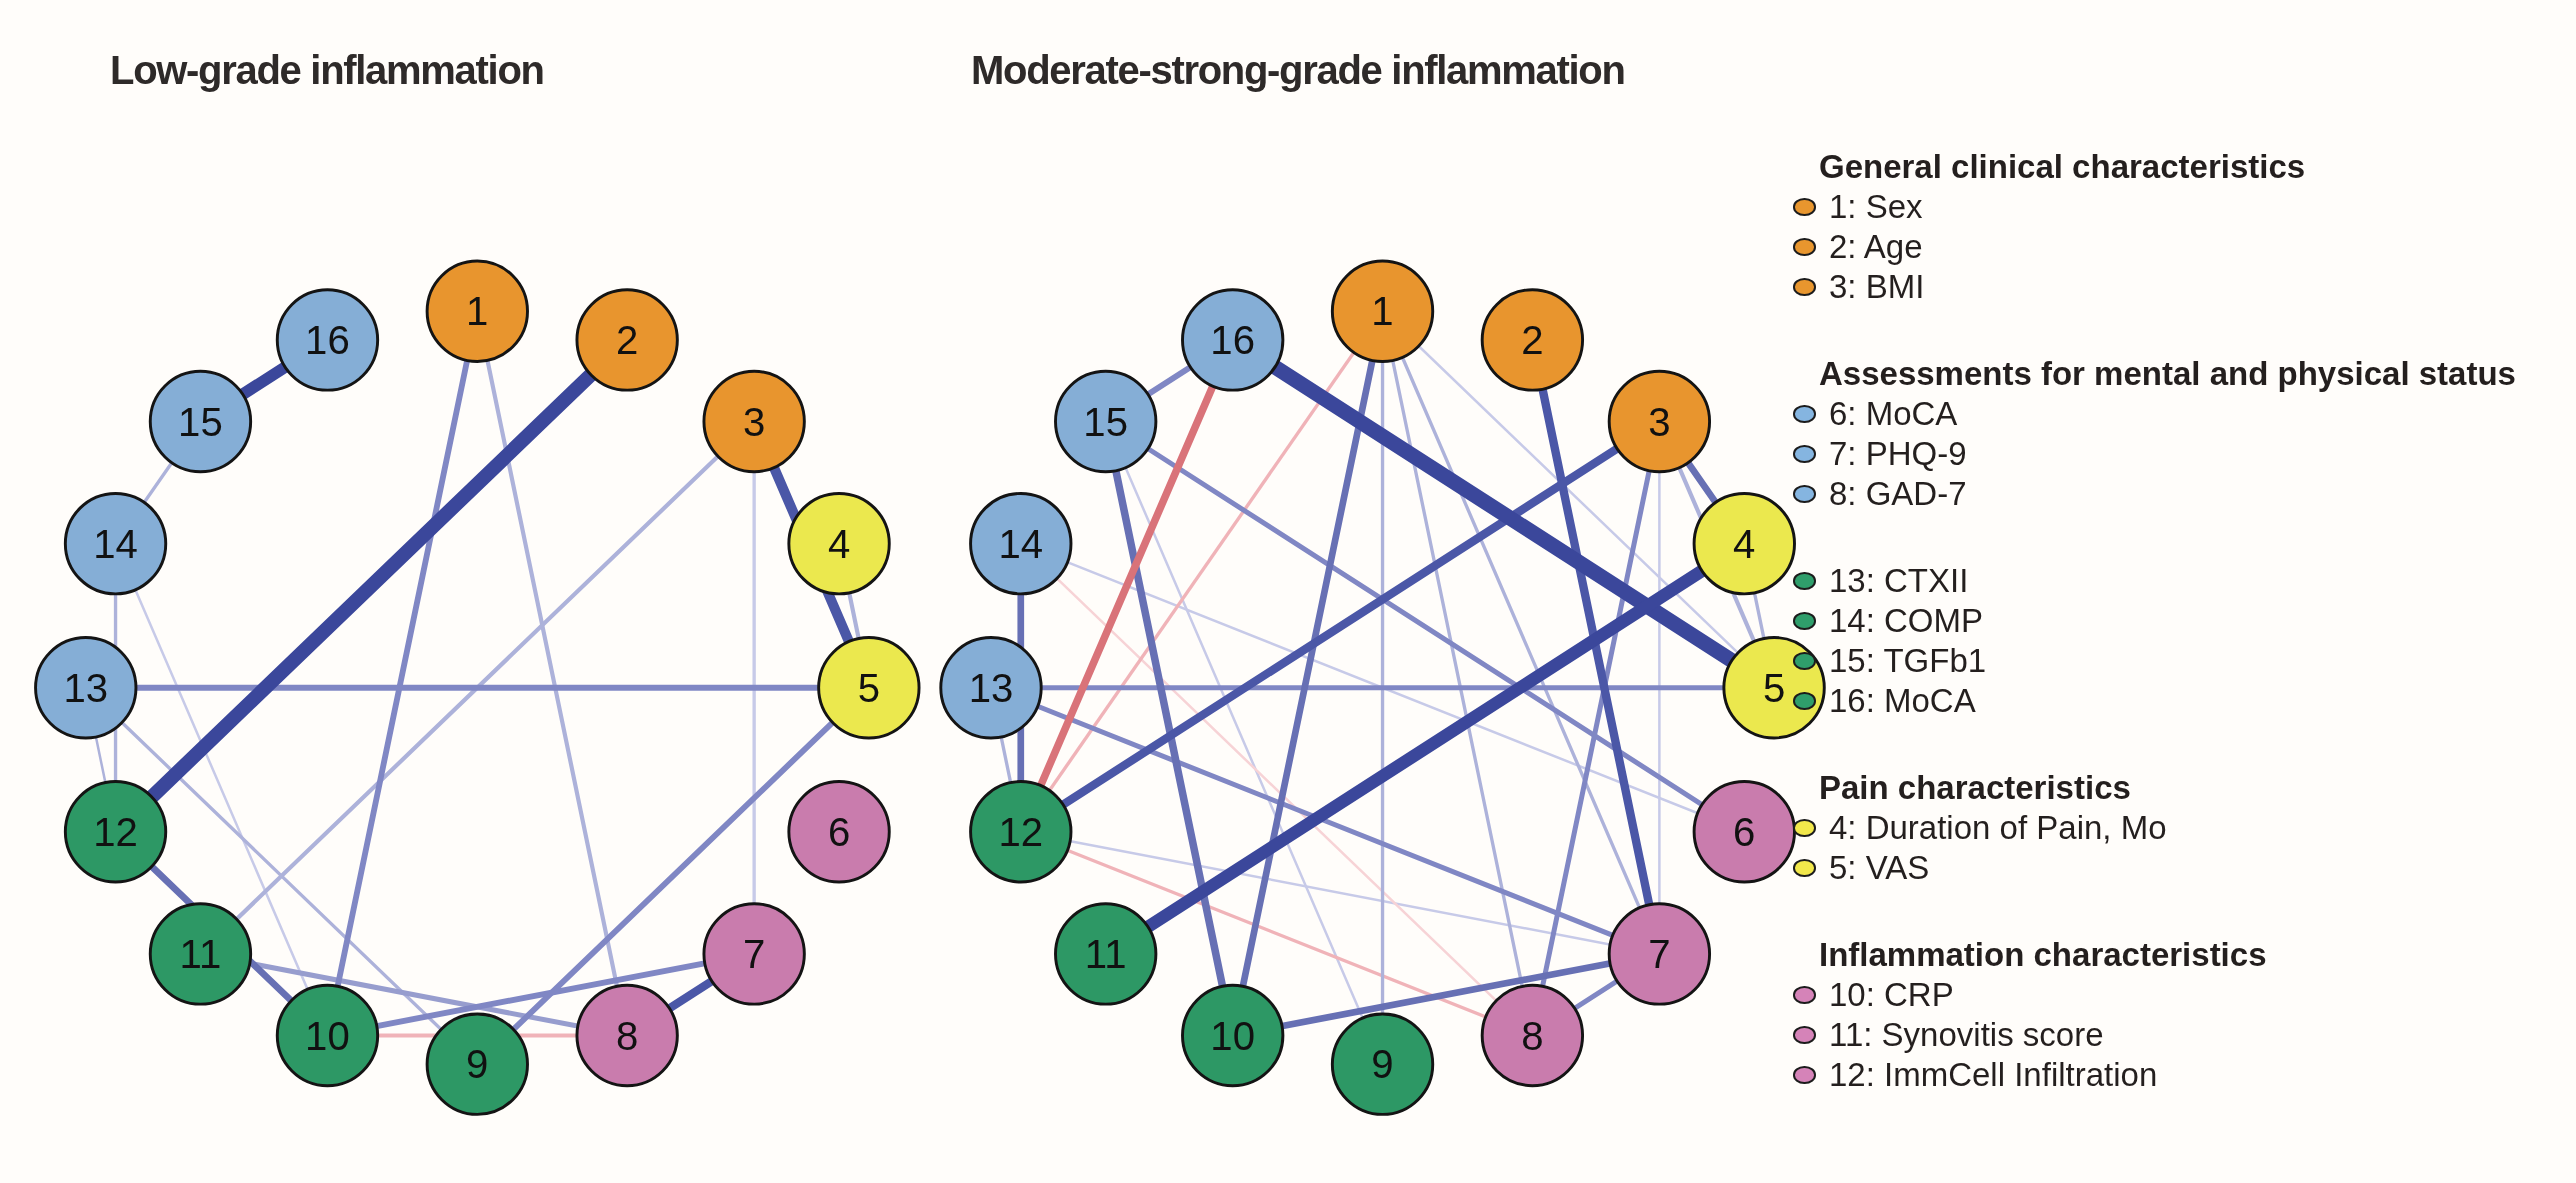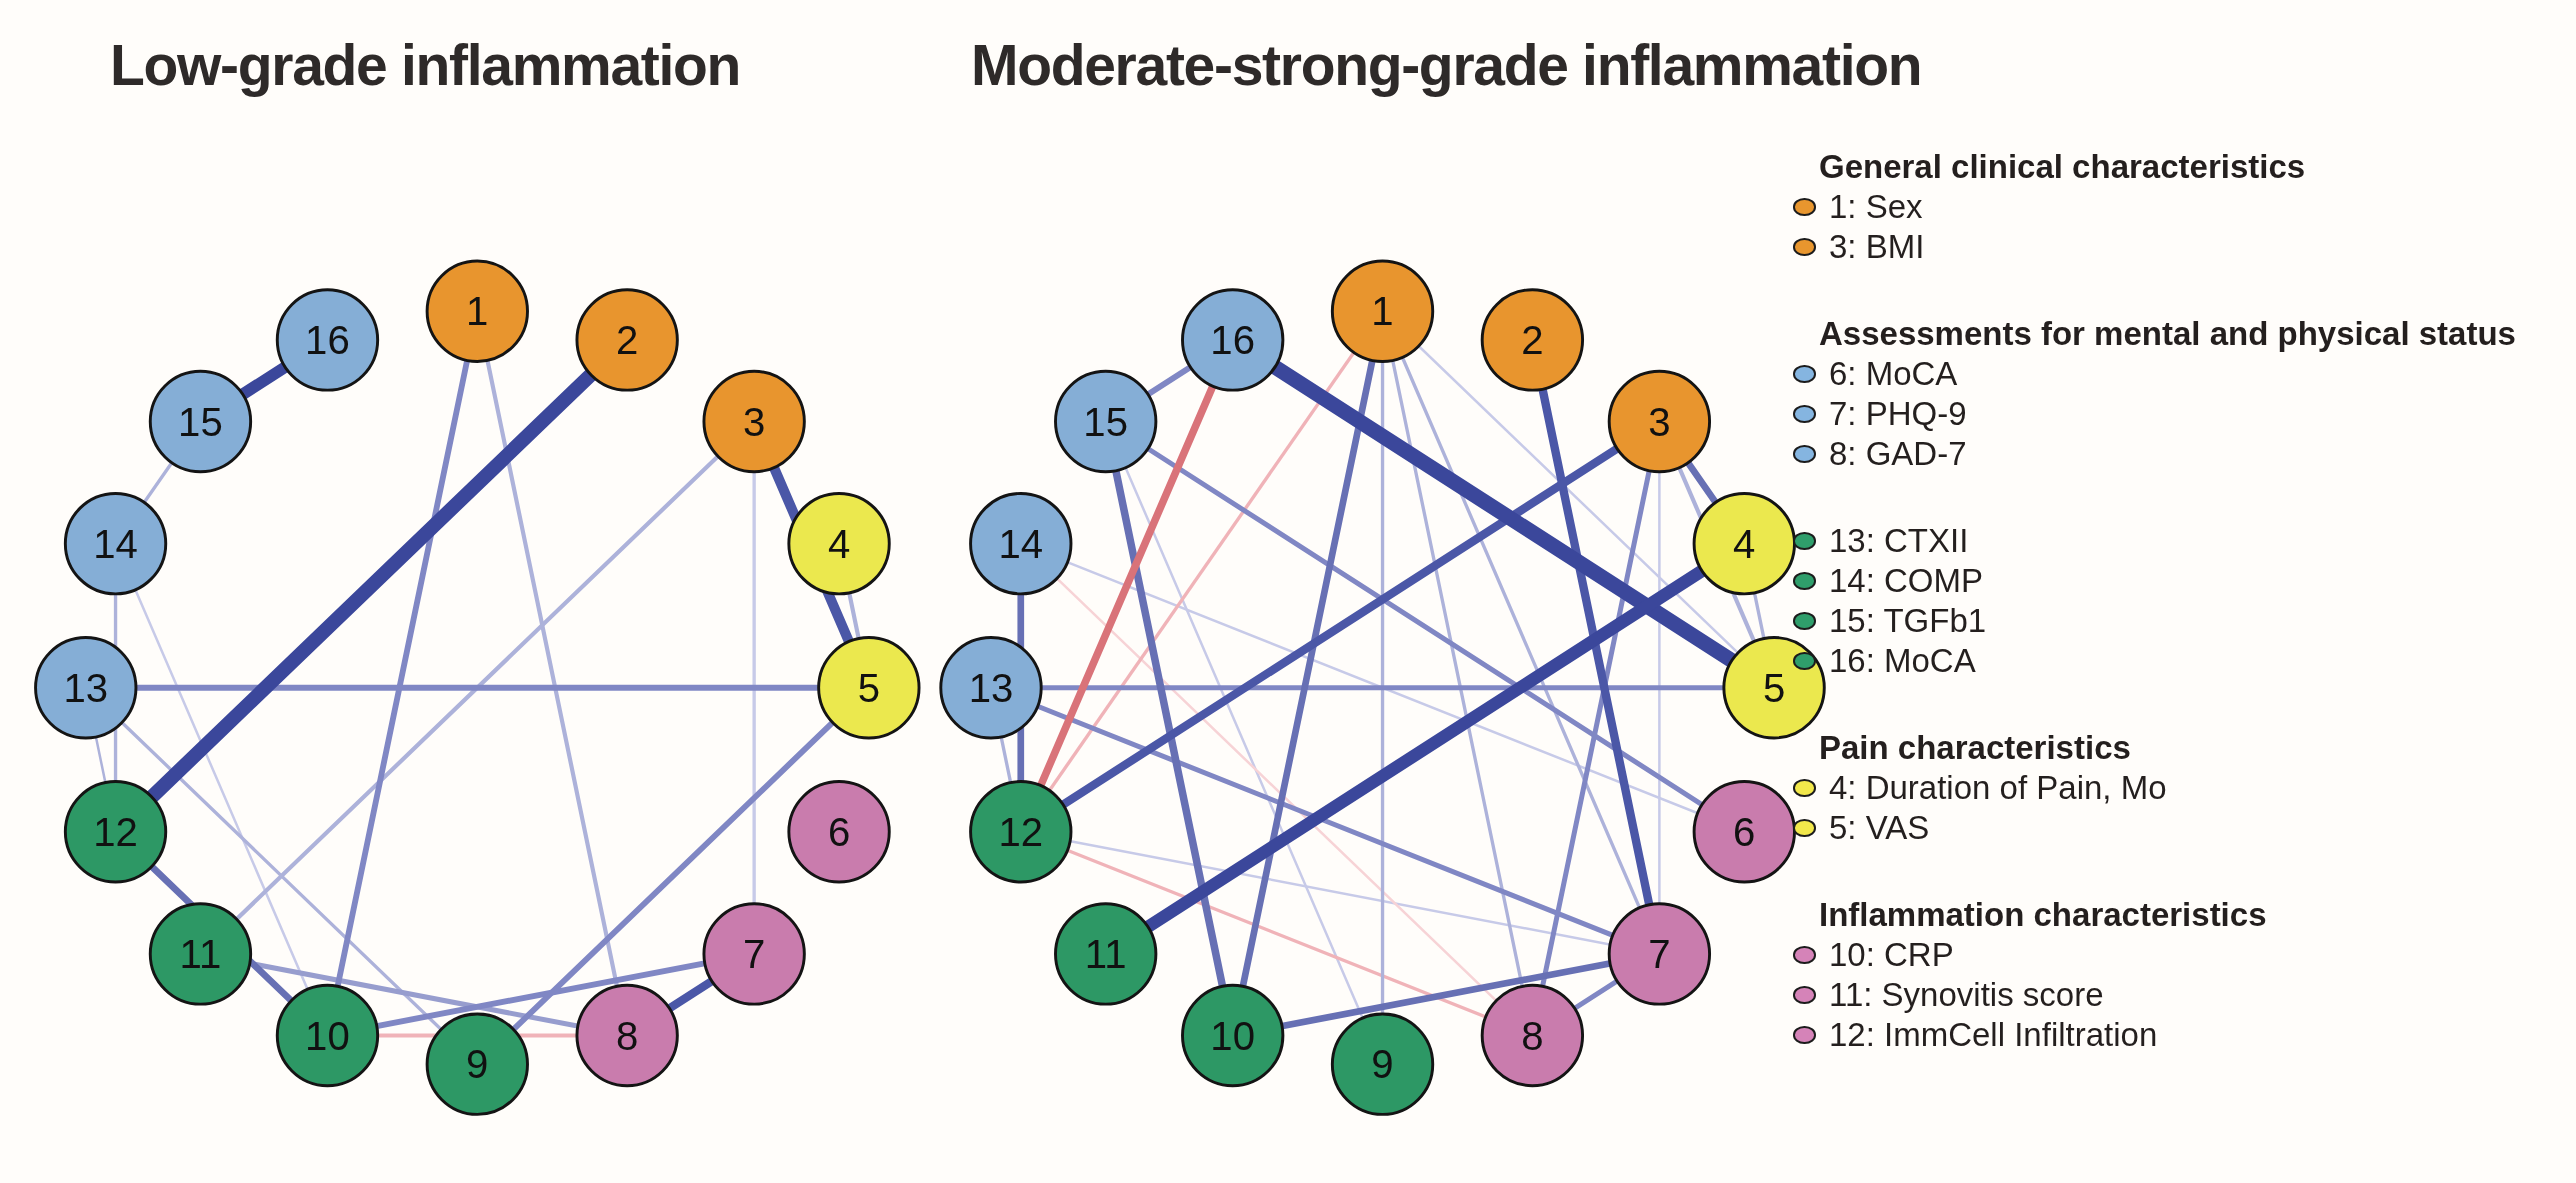--- a/index.html
+++ b/index.html
@@ -1,18 +1,18 @@
 <!DOCTYPE html>
 <html style="font-size:13.4px"><head>
 <meta charset="utf-8">
 <style>
   html,body{margin:0;padding:0;background:#fffdfa;}
   body{width:2576px;height:1183px;position:relative;font-family:"Liberation Sans",sans-serif;overflow:hidden;}
   .figure{position:absolute;inset:0;}
-  .panel-title{position:absolute;top:32px;font-size:57px;font-weight:700;letter-spacing:-1.3px;color:#2e2a29;white-space:nowrap;}
+  .panel-title{position:absolute;top:48px;font-size:40px;font-weight:700;letter-spacing:-1.3px;color:#2e2a29;white-space:nowrap;}
   .title-left{left:110px;}
   .title-right{left:971px;}
   #net{position:absolute;left:0;top:0;width:2576px;height:1183px;}
   .legend{position:absolute;left:1793px;top:147px;width:770px;}
   .lg-group{margin-bottom:47px;}
   .lg-header{font-size:33px;font-weight:700;color:#241f1e;line-height:40px;margin-left:26px;}
   .lg-row{line-height:40px;font-size:33px;color:#241f1e;display:flex;align-items:center;}
   .lg-dot{display:inline-block;width:22.6px;height:17.6px;border-radius:50%;border:2.5px solid #1c1c1c;margin-right:13.4px;box-sizing:border-box;flex:0 0 auto;}
   .lg-label{white-space:nowrap;}
 </style>
@@ -144,20 +144,24 @@
     </svg>
   <div class="legend" id="legend">
       <div class="lg-group">
         <div class="lg-header">General clinical characteristics</div>
         <div class="lg-row">
           <span class="lg-dot" style="background: rgb(232, 150, 46);"></span>
           <span class="lg-label">1: Sex</span>
         </div>
         <div class="lg-row">
           <span class="lg-dot" style="background: rgb(232, 150, 46);"></span>
+          <span class="lg-label">2: Age</span>
+        </div>
+        <div class="lg-row">
+          <span class="lg-dot" style="background: rgb(232, 150, 46);"></span>
           <span class="lg-label">3: BMI</span>
         </div>
       </div>
       <div class="lg-group">
         <div class="lg-header">Assessments for mental and physical status</div>
         <div class="lg-row">
           <span class="lg-dot" style="background: rgb(133, 181, 224);"></span>
           <span class="lg-label">6: MoCA</span>
         </div>
         <div class="lg-row">

